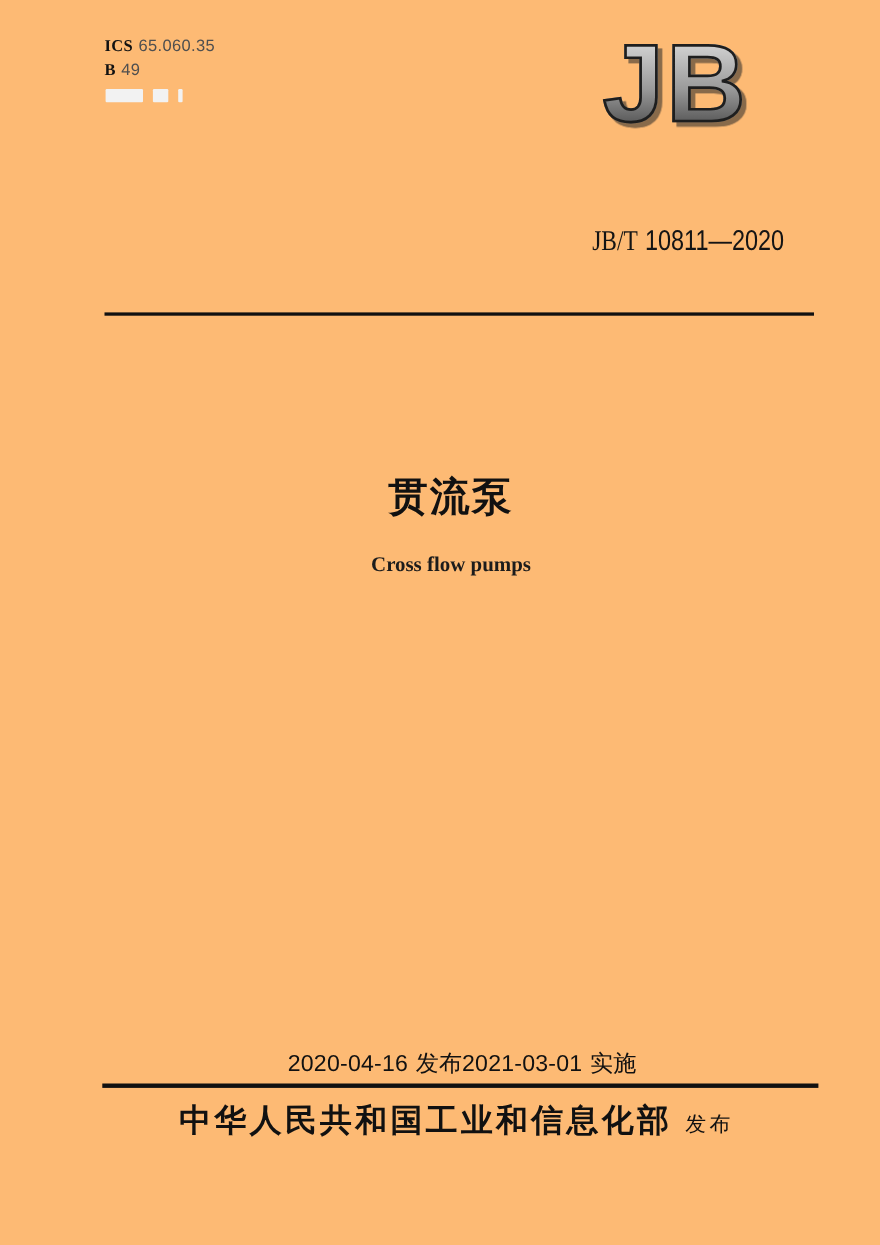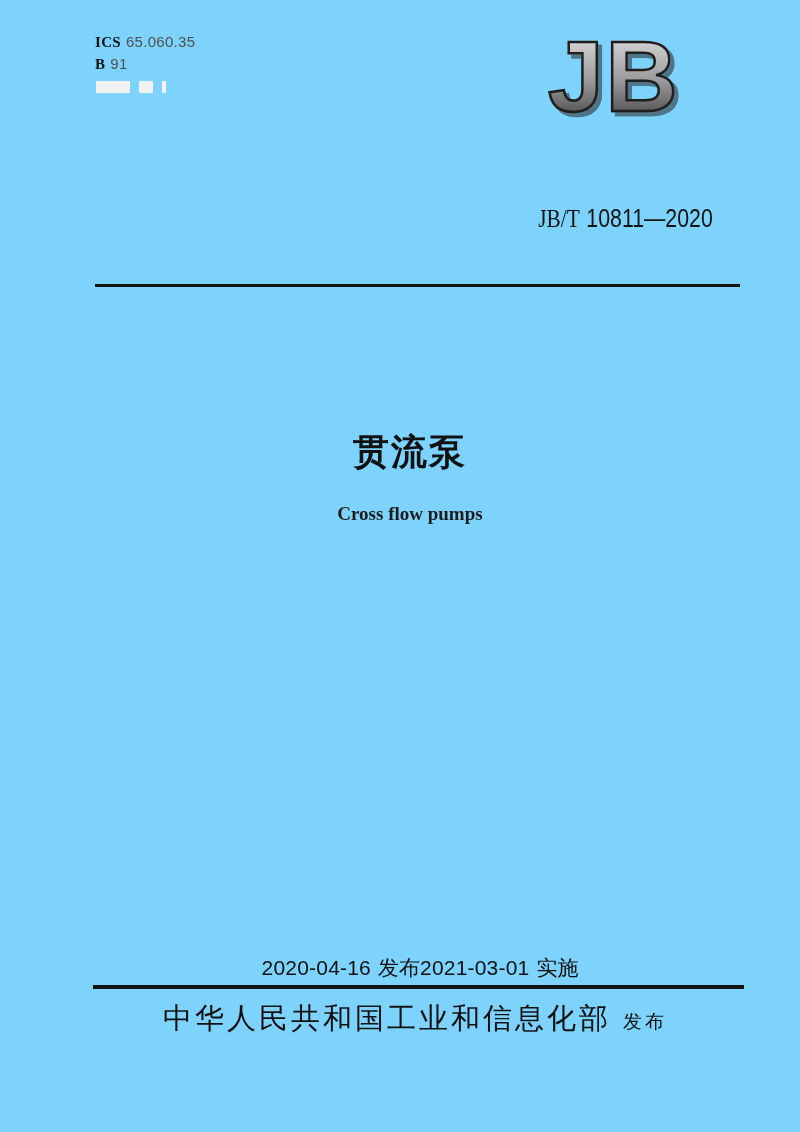--- a/index.html
+++ b/index.html
@@ -5,21 +5,21 @@
   html, body {
     margin: 0;
     padding: 0;
     background: #ffffff;
   }
   .page {
     position: relative;
     width: 800px;
     height: 1132px;
     margin: 0 auto;
-    background: #7dd3fc;
+    background: #fdba74;
     overflow: hidden;
     color: #1a1a1a;
     font-family: "Liberation Sans", sans-serif;
   }
 
   
   .ics-block {
     position: absolute;
     left: 95px;
     top: 31px;
@@ -173,41 +173,41 @@
     top: 999px;
     margin-left: 30px;
     display: flex;
     justify-content: center;
     align-items: baseline;
     white-space: nowrap;
     color: #111;
   }
   .publisher-name {
     font-size: 29px;
-    font-weight: 400;
+    font-weight: 700;
     letter-spacing: 3px;
   }
   .publisher-action {
     font-size: 19px;
     font-weight: 500;
     letter-spacing: 3px;
     margin-left: 12px;
   }
 </style>
 </head>
 <body>
 
 <div class="page">
 
   <div class="ics-block">
     <div>
       <span class="ics-label">ICS</span><span class="ics-value">65.060.35</span>
     </div>
     <div>
-      <span class="class-label">B</span><span class="class-value">91</span>
+      <span class="class-label">B</span><span class="class-value">49</span>
     </div>
   </div>
 
   <div class="faint-marks">
     <i class="fm-a"></i>
       <i class="fm-b"></i>
       <i class="fm-c"></i>
   </div>
 
   <div class="jb-logo">JB</div>

